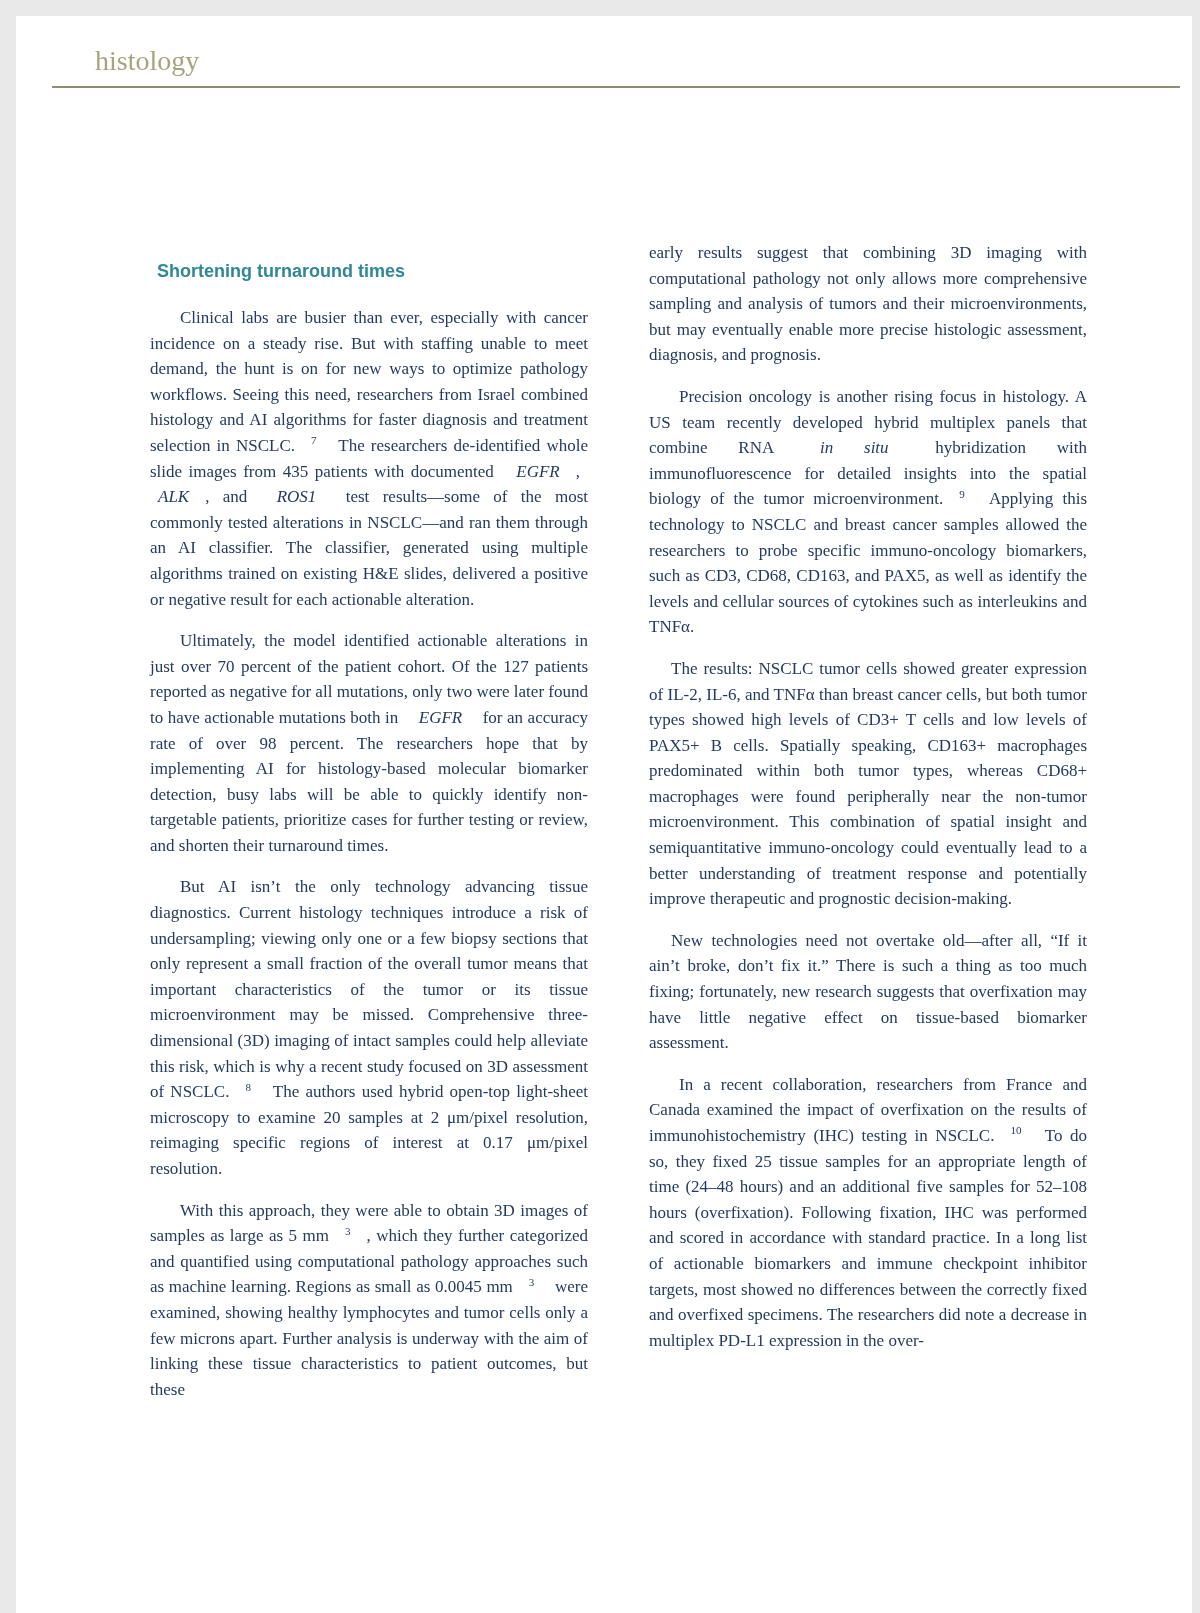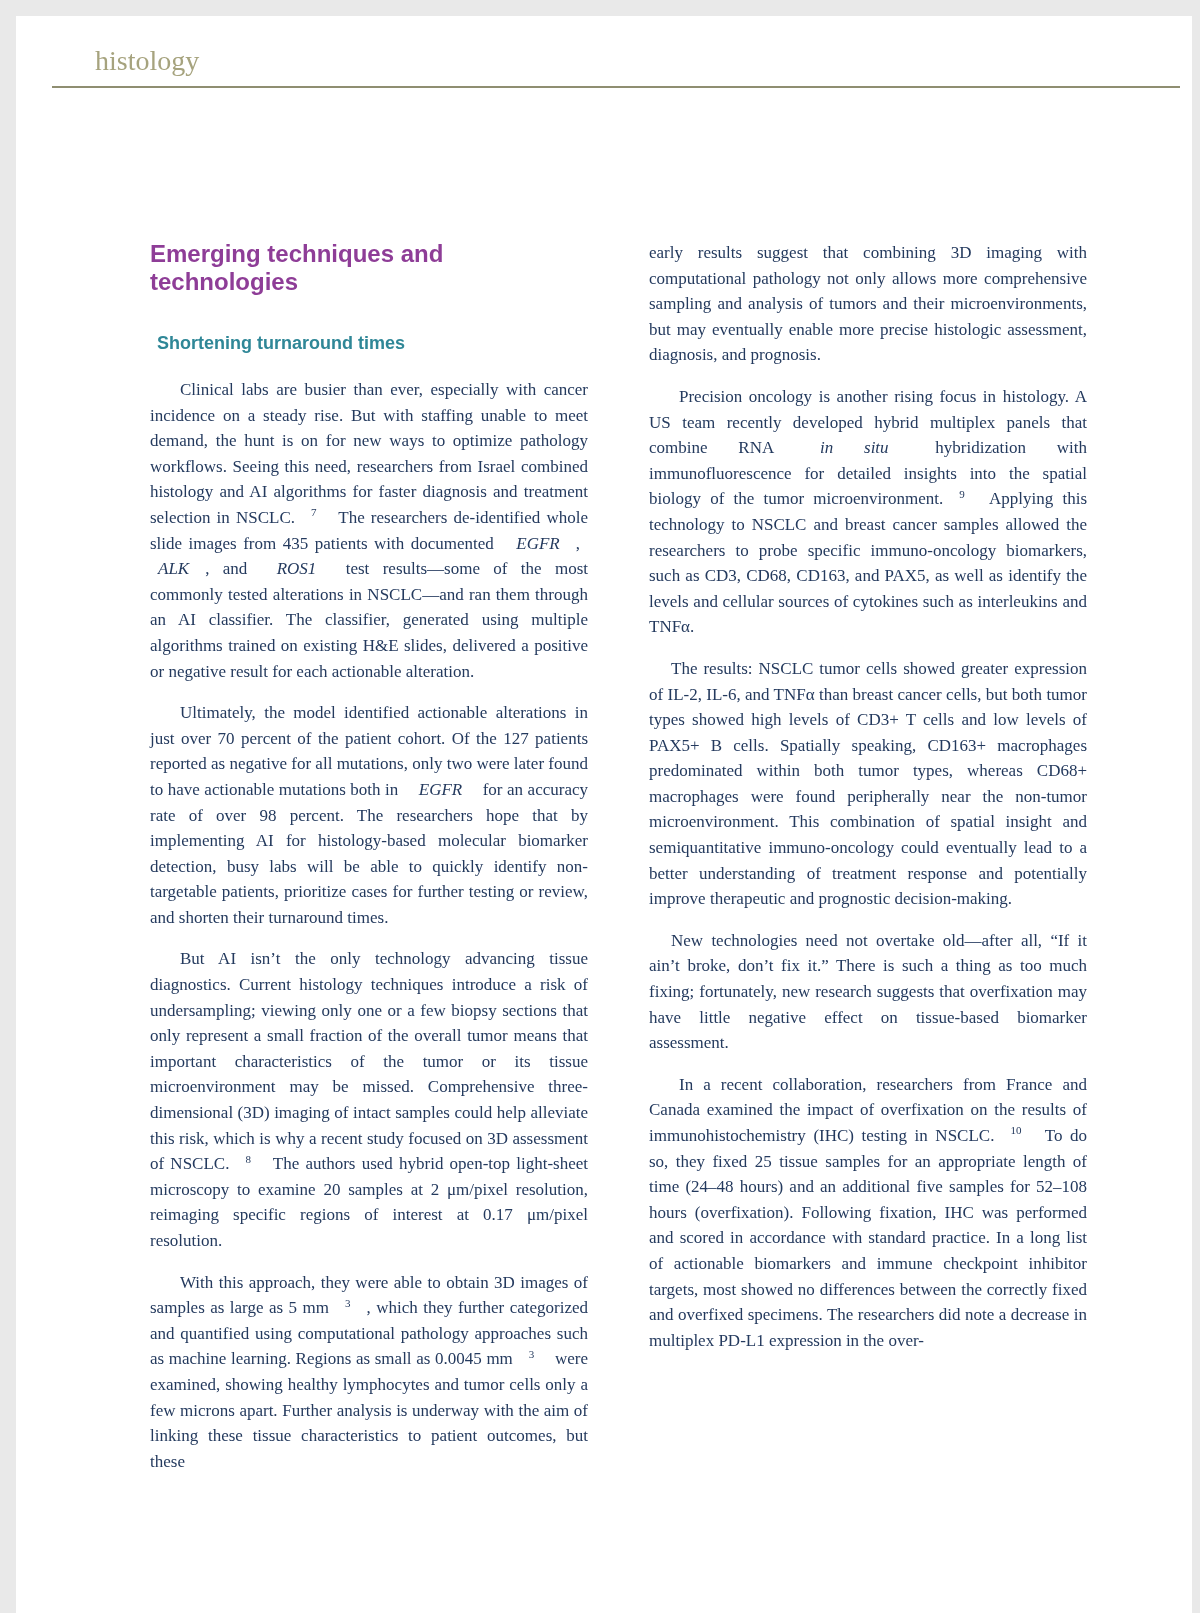--- a/index.html
+++ b/index.html
@@ -71,21 +71,20 @@
 <body>
 
 <div class="page">
 
   <div class="section-label">histology</div>
   <hr class="rule">
 
   <main class="columns">
 
     <section class="col">
-      <h1 class="article-heading">Emerging techniques and technologies</h1>
       <h2 class="subhead">Shortening turnaround times</h2>
       <p class="indent"><span>Clinical labs are busier than ever, especially with cancer incidence on a steady rise. But with staffing unable to meet demand, the hunt is on for new ways to optimize pathology workflows. Seeing this need, researchers from Israel combined histology and AI algorithms for faster diagnosis and treatment selection in NSCLC.</span><sup>7</sup><span> The researchers de-identified whole slide images from 435 patients with documented </span><i>EGFR</i><span>, </span><i>ALK</i><span>, and </span><i>ROS1</i><span> test results—some of the most commonly tested alterations in NSCLC—and ran them through an AI classifier. The classifier, generated using multiple algorithms trained on existing H&amp;E slides, delivered a positive or negative result for each actionable alteration.</span></p>
       <p class="indent"><span>Ultimately, the model identified actionable alterations in just over 70 percent of the patient cohort. Of the 127 patients reported as negative for all mutations, only two were later found to have actionable mutations both in </span><i>EGFR</i><span> for an accuracy rate of over 98 percent. The researchers hope that by implementing AI for histology-based molecular biomarker detection, busy labs will be able to quickly identify non-targetable patients, prioritize cases for further testing or review, and shorten their turnaround times.</span></p>
       <p class="indent"><span>But AI isn’t the only technology advancing tissue diagnostics. Current histology techniques introduce a risk of undersampling; viewing only one or a few biopsy sections that only represent a small fraction of the overall tumor means that important characteristics of the tumor or its tissue microenvironment may be missed. Comprehensive three-dimensional (3D) imaging of intact samples could help alleviate this risk, which is why a recent study focused on 3D assessment of NSCLC.</span><sup>8</sup><span> The authors used hybrid open-top light-sheet microscopy to examine 20 samples at 2 μm/pixel resolution, reimaging specific regions of interest at 0.17 μm/pixel resolution.</span></p>
       <p class="indent"><span>With this approach, they were able to obtain 3D images of samples as large as 5 mm</span><sup>3</sup><span>, which they further categorized and quantified using computational pathology approaches such as machine learning. Regions as small as 0.0045 mm</span><sup>3</sup><span> were examined, showing healthy lymphocytes and tumor cells only a few microns apart. Further analysis is underway with the aim of linking these tissue characteristics to patient outcomes, but these</span></p>
     </section>
 
     <section class="col">
       <p>early results suggest that combining 3D imaging with computational pathology not only allows more comprehensive sampling and analysis of tumors and their microenvironments, but may eventually enable more precise histologic assessment, diagnosis, and prognosis.</p>
       <p class="indent"><span>Precision oncology is another rising focus in histology. A US team recently developed hybrid multiplex panels that combine RNA </span><i>in situ</i><span> hybridization with immunofluorescence for detailed insights into the spatial biology of the tumor microenvironment.</span><sup>9</sup><span> Applying this technology to NSCLC and breast cancer samples allowed the researchers to probe specific immuno-oncology biomarkers, such as CD3, CD68, CD163, and PAX5, as well as identify the levels and cellular sources of cytokines such as interleukins and TNFα.</span></p>

